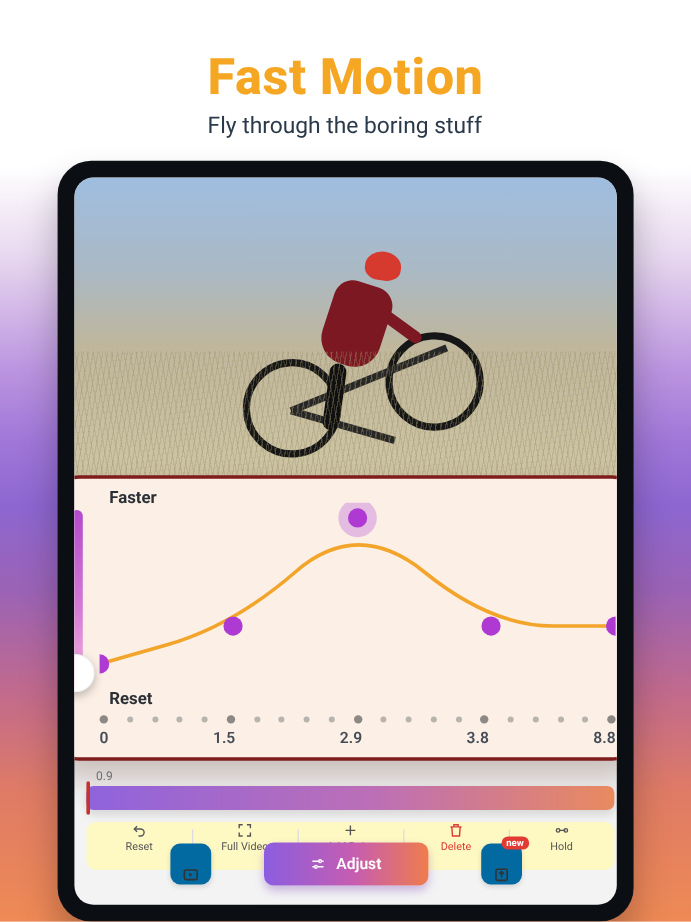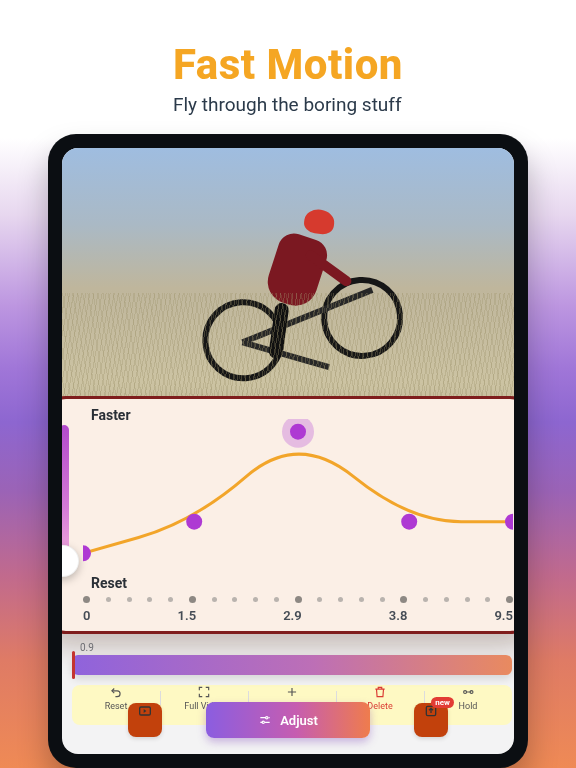--- a/index.html
+++ b/index.html
@@ -110,23 +110,23 @@
   .tool-row { margin-top:10px; height:40px; display:flex; background:#fef9c3;
     border-radius:8px; align-items:flex-start; }
   .tool { flex:1; display:flex; flex-direction:column; align-items:center; justify-content:center;
     font-size:9px; color:#555; gap:2px; position:relative; }
   .tool + .tool::before { content:""; position:absolute; left:0; top:6px; bottom:6px; width:1px; background:#dcdcde; }
   .tool.delete { color:#da3b33; }
   .tool svg { width:14px; height:14px; }
 
   .action-row { position:absolute; left:10px; right:10px; bottom:14px; height:40px;
     display:flex; align-items:center; justify-content:center; gap:44px; }
-  .sq-btn { width:34px; height:34px; border-radius:8px; background:#c2410c;
-    box-shadow:0 2px 4px rgba(0,0,0,.12); display:flex; align-items:flex-start; justify-content:center; position:relative;}
-  .adjust-btn { width:164px; height:36px; border-radius:8px; color:#fff; font-size:13px; font-weight:600;
+  .sq-btn { width:34px; height:34px; border-radius:8px; background:#0369a1;
+    box-shadow:0 2px 4px rgba(0,0,0,.12); display:flex; align-items:flex-end; justify-content:center; position:relative;}
+  .adjust-btn { width:137px; height:36px; border-radius:8px; color:#fff; font-size:13px; font-weight:600;
     display:flex; align-items:center; justify-content:center; gap:8px;
     background: linear-gradient(90deg,#8b5de0 0%, #c65db0 55%, #ef7c4d 100%);
     box-shadow:0 4px 8px rgba(120,60,180,.35); }
   .badge { position:absolute; top:-6px; right:-6px; background:#e23b34; color:#fff;
     font-size:8px; font-weight:700; padding:1px 4px; border-radius:7px; }
 </style>
 </head>
 <body>
 
 <div class="hero">
@@ -191,21 +191,21 @@
           <span></span>
           <span></span>
           <span></span>
         <span class="big"></span>
       </div>
       <div class="ticks">
         <span>0</span>
         <span>1.5</span>
         <span>2.9</span>
         <span>3.8</span>
-        <span>9.5</span>
+        <span>8.8</span>
       </div>
     </div>
 
     <div class="timeline-wrap">
       <div class="time-url">0.9</div>
       <div class="timeline">
         <div class="playhead"></div>
       </div>
 
       <div class="tool-row">

